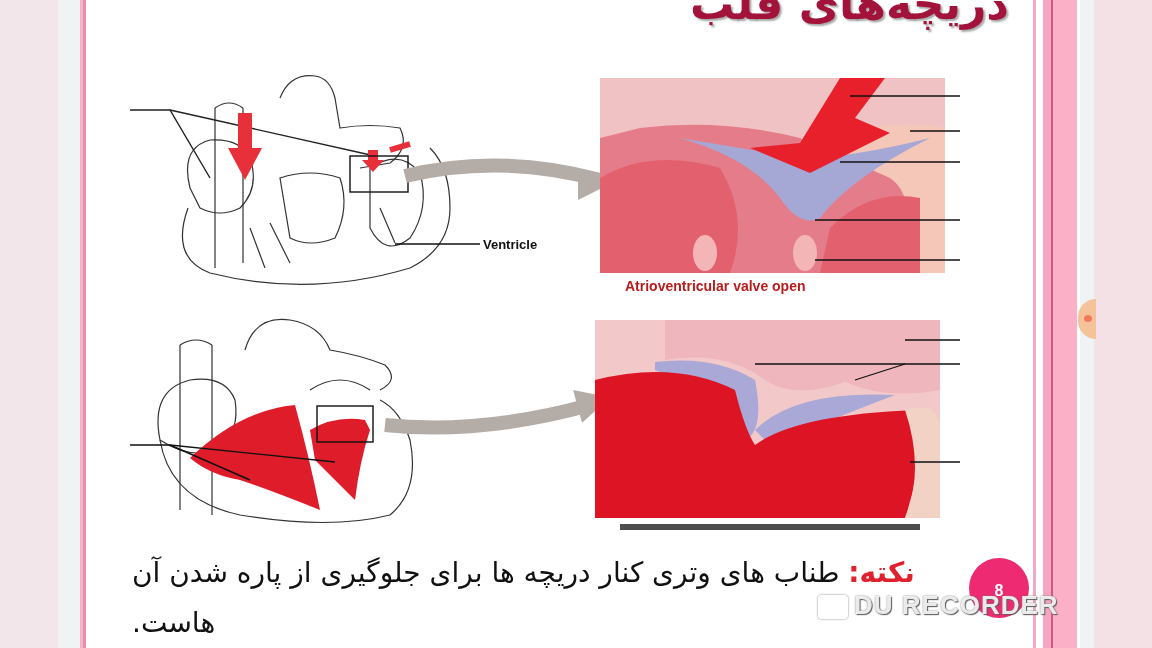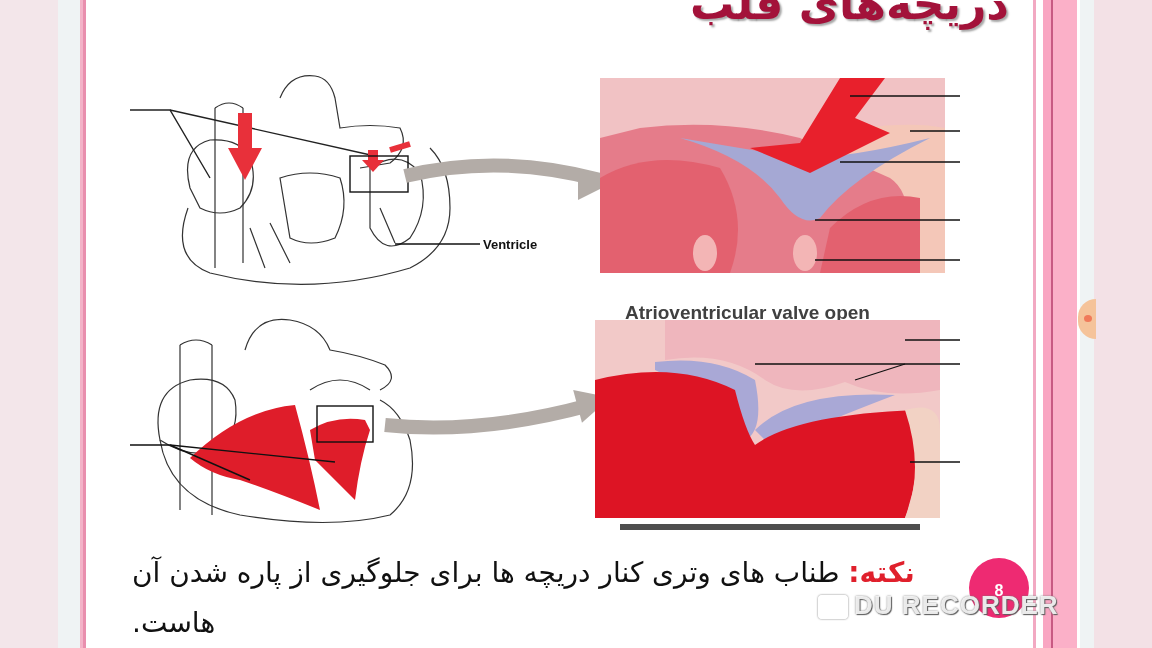--- a/index.html
+++ b/index.html
@@ -5,21 +5,21 @@
   html,body{margin:0;padding:0;}
   body{width:1152px;height:648px;overflow:hidden;position:relative;background:#f3e4e8;font-family:"DejaVu Sans",sans-serif;}
   .bg-left{position:absolute;left:0;top:0;width:58px;height:648px;background:#f3e6ea;}
   .bg-left2{position:absolute;left:58px;top:0;width:22px;height:648px;background:#eff3f4;}
   .slide{position:absolute;left:80px;top:0;width:1000px;height:648px;background:#ffffff;}
   .stripe{position:absolute;top:0;height:648px;}
   .bg-right{position:absolute;left:1094px;top:0;width:58px;height:648px;background:#f3e1e6;}
   .bg-right2{position:absolute;left:1077px;top:0;width:17px;height:648px;background:#eff3f4;}
   .title{position:absolute;left:690px;top:-22px;font-size:44px;font-weight:bold;color:#a3123a;text-shadow:2px 2px 2px rgba(0,0,0,0.35);direction:rtl;font-family:"DejaVu Sans",sans-serif;white-space:nowrap;}
   .fig{position:absolute;}
-  .caption{position:absolute;font-family:"Liberation Sans",sans-serif;font-weight:bold;font-size:19px;color:#404040;white-space:nowrap;margin-top:24px;}
+  .caption{position:absolute;font-family:"Liberation Sans",sans-serif;font-weight:bold;font-size:14px;color:#b91c1c;white-space:nowrap;}
   .note{position:absolute;right:190px;top:548px;width:830px;direction:rtl;text-align:left;font-size:28px;line-height:50px;color:#111;font-family:"DejaVu Sans",sans-serif;}
   .note .kw{color:#e0202c;font-weight:bold;}
   .page-badge{position:absolute;left:969px;top:558px;width:60px;height:60px;border-radius:50%;background:#ee2a72;color:#fff;font-size:16px;font-weight:bold;text-align:center;line-height:66px;font-family:"Liberation Sans",sans-serif;}
   .watermark{position:absolute;left:818px;top:590px;font-family:"Liberation Sans",sans-serif;font-weight:bold;font-size:26px;color:rgba(255,255,255,0.85);letter-spacing:1px;text-shadow:0 0 2px #777,1px 1px 1px #555;white-space:nowrap;}
   .wm-icon{display:inline-block;width:26px;height:20px;border:2px solid rgba(255,255,255,0.9);border-radius:4px;vertical-align:middle;margin-right:6px;box-shadow:0 0 2px #666;}
   .scroll-dot{position:absolute;left:1078px;top:299px;width:18px;height:40px;border-radius:20px 0 0 20px;background:#f5c39a;}
   .scroll-dot::after{content:"";position:absolute;left:6px;top:16px;width:8px;height:7px;border-radius:50%;background:#f07a5a;}
 </style>
 </head>
 <body>

